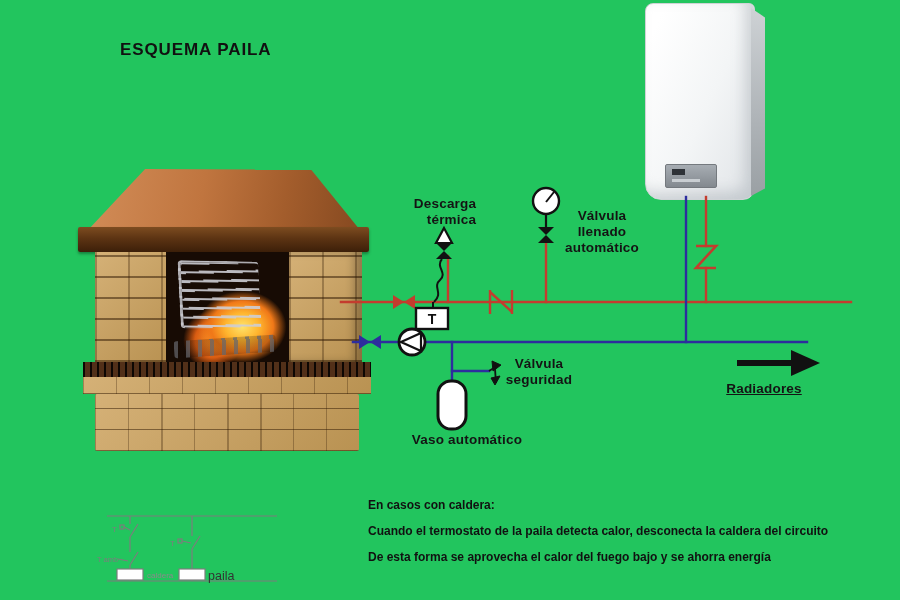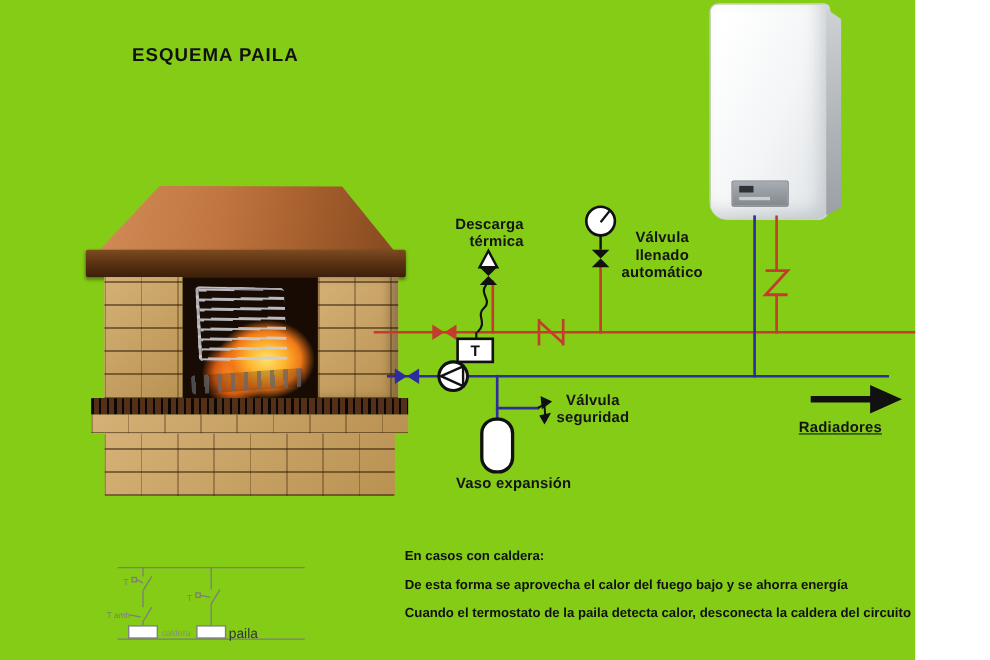--- a/index.html
+++ b/index.html
@@ -1,16 +1,16 @@
 <!DOCTYPE html>
 <html><head>
 <meta charset="utf-8">
 <style>
   html,body{margin:0;padding:0;background:#fff;}
-  .stage{position:relative;width:832px;height:600px;background:#84cc16;overflow:hidden;
+  .stage{position:relative;width:900px;height:600px;background:#22c55e;overflow:hidden;
          font-family:"Liberation Sans",sans-serif;color:#111;}
   .abs{position:absolute;}
   .lbl{position:absolute;font-weight:bold;font-size:13.5px;line-height:16px;text-align:center;
        white-space:pre-line;letter-spacing:.2px;transform:translateX(-50%);color:#141414;}
   .title{position:absolute;left:120px;top:40px;font-size:17px;font-weight:bold;letter-spacing:.9px;}
   .notes{position:absolute;left:330px;top:492px;font-size:12px;font-weight:bold;margin-left:38px;}
   .notes div{height:26px;line-height:26px;white-space:nowrap;}
   
   .fireplace{position:absolute;left:78px;top:148px;width:298px;height:306px;}
   .hood{position:absolute;left:10px;top:21px;width:272px;height:61px;
@@ -181,22 +181,22 @@
     <text x="208" y="580" font-size="12.5" fill="#333">paila</text>
   </svg>
 
   <div class="lbl" style="left:445px;top:196px;text-align:right;">Descarga
 térmica</div>
   <div class="lbl" style="left:602px;top:208px;">Válvula
 llenado
 automático</div>
   <div class="lbl" style="left:539px;top:356px;">Válvula
 seguridad</div>
-  <div class="lbl" style="left:467px;top:432px;">Vaso expansión</div>
+  <div class="lbl" style="left:467px;top:432px;">Vaso automático</div>
   <div class="lbl" style="left:764px;top:381px;text-decoration:underline;">Radiadores</div>
 
   <div class="notes">
     <div>En casos con caldera:</div>
+    <div>Cuando el termostato de la paila detecta calor, desconecta la caldera del circuito</div>
     <div>De esta forma se aprovecha el calor del fuego bajo y se ahorra energía</div>
-    <div>Cuando el termostato de la paila detecta calor, desconecta la caldera del circuito</div>
   </div>
 
 </div>
 
 </body></html>

